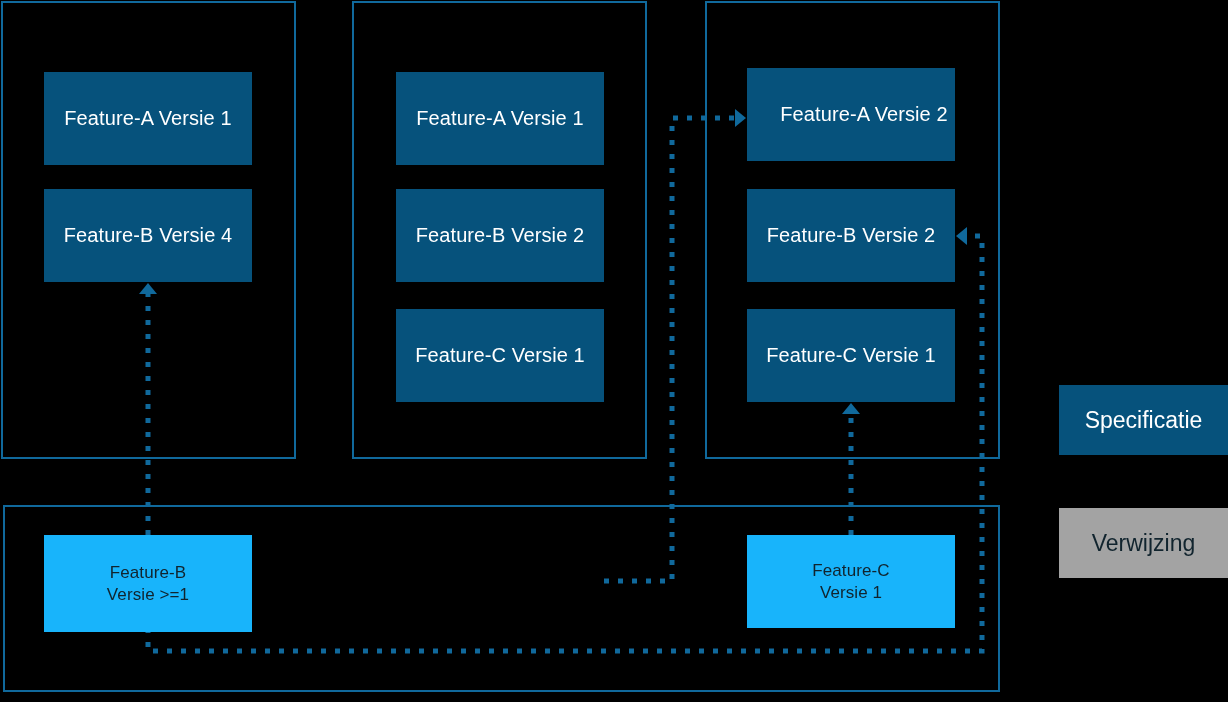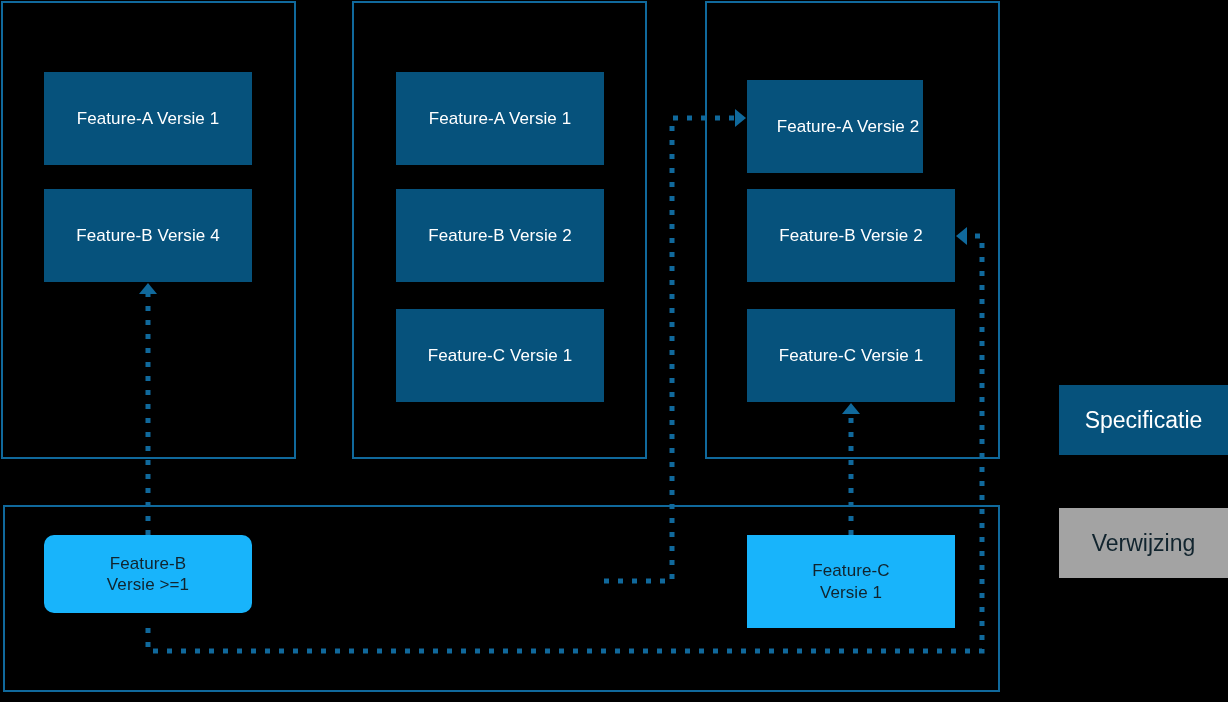--- a/index.html
+++ b/index.html
@@ -29,21 +29,21 @@
     align-items: center;
     justify-content: center;
     text-align: center;
     line-height: 1.25;
     white-space: pre-line;
     letter-spacing: 0.1px;
   }
   .node.spec {
     background: #06527c;
     color: #ffffff;
-    font-size: 17px;
+    font-size: 20px;
   }
   .node.ref {
     background: #18b4fb;
     color: #11242e;
     font-size: 17px;
   }
   .legend-node {
     position: absolute;
     box-sizing: border-box;
     display: flex;
@@ -105,25 +105,25 @@
       <path class="edge-path" d="M148,628 L148,651 L982,651 L982,236 L966,236"></path>
       <polygon class="edge-head" points="956,236 967,227 967,245"></polygon>
     </g>
   </svg>
 
   <div class="node spec" style="left: 44px; top: 72px; width: 208px; height: 93px;">Feature-A Versie 1</div>
   <div class="node spec" style="left: 44px; top: 189px; width: 208px; height: 93px;">Feature-B Versie 4</div>
   <div class="node spec" style="left: 396px; top: 72px; width: 208px; height: 93px;">Feature-A Versie 1</div>
   <div class="node spec" style="left: 396px; top: 189px; width: 208px; height: 93px;">Feature-B Versie 2</div>
   <div class="node spec" style="left: 396px; top: 309px; width: 208px; height: 93px;">Feature-C Versie 1</div>
-  <div class="node spec" style="left: 747px; top: 80px; width: 176px; height: 93px; padding-left: 26px;">Feature-A Versie 2</div>
+  <div class="node spec" style="left: 747px; top: 68px; width: 208px; height: 93px; padding-left: 26px;">Feature-A Versie 2</div>
   <div class="node spec" style="left: 747px; top: 189px; width: 208px; height: 93px;">Feature-B Versie 2</div>
   <div class="node spec" style="left: 747px; top: 309px; width: 208px; height: 93px;">Feature-C Versie 1</div>
 
-  <div class="node ref" style="left: 44px; top: 535px; width: 208px; height: 78px; border-radius: 10px;">Feature-B
+  <div class="node ref" style="left: 44px; top: 535px; width: 208px; height: 97px;">Feature-B
 Versie &gt;=1</div>
   <div class="node ref" style="left: 747px; top: 535px; width: 208px; height: 93px;">Feature-C
 Versie 1</div>
 
   <div class="legend-node spec" style="left: 1059px; top: 385px; width: 169px; height: 70px;">Specificatie</div>
   <div class="legend-node ref" style="left: 1059px; top: 508px; width: 169px; height: 70px;">Verwijzing</div>
 
 </div>
 
 </body></html>

